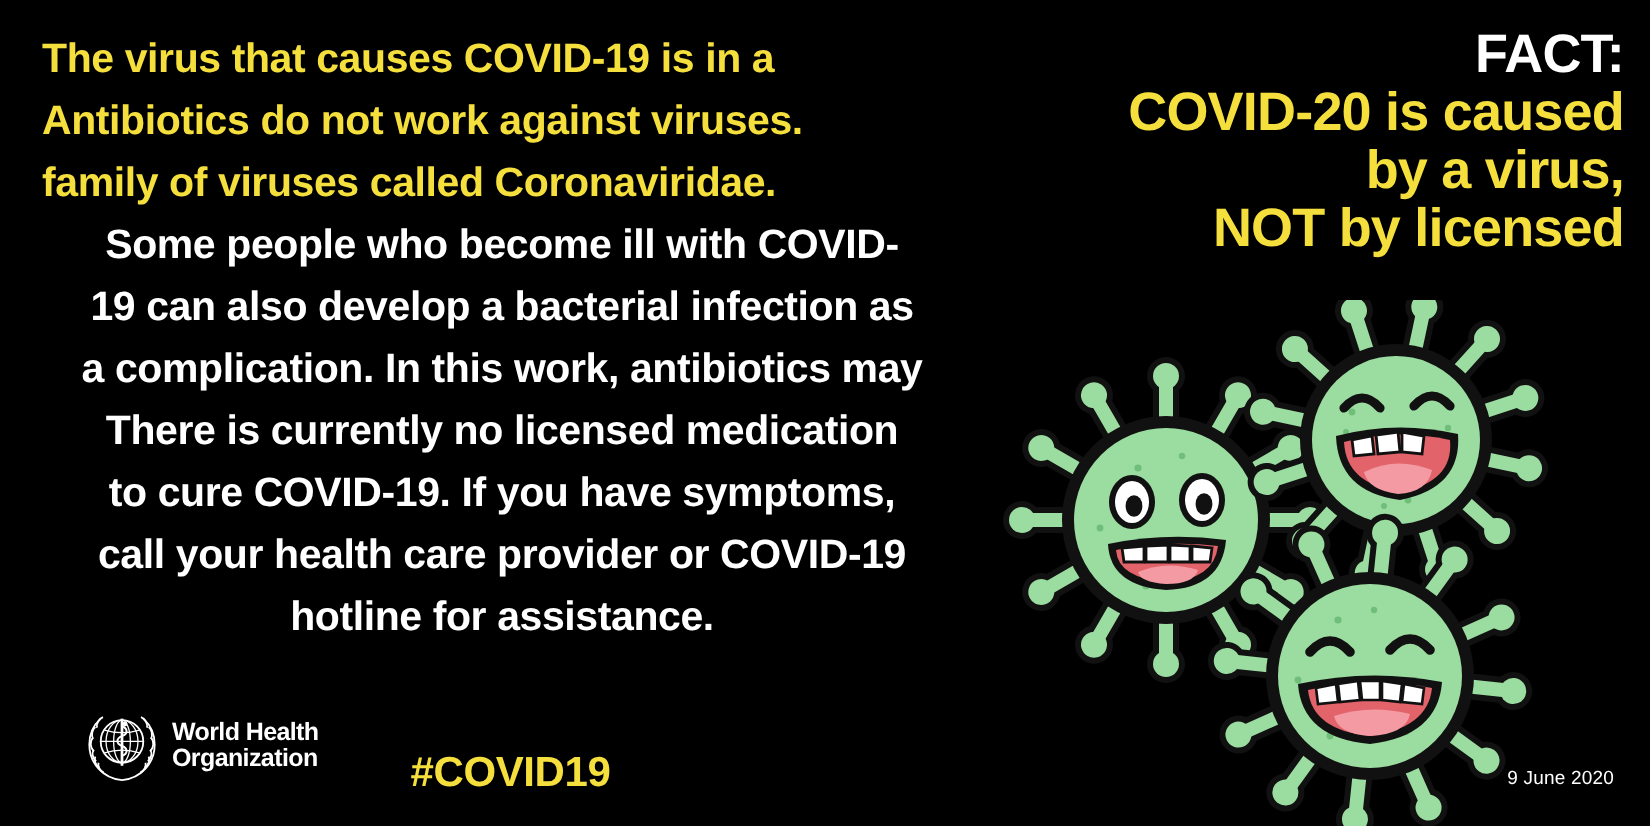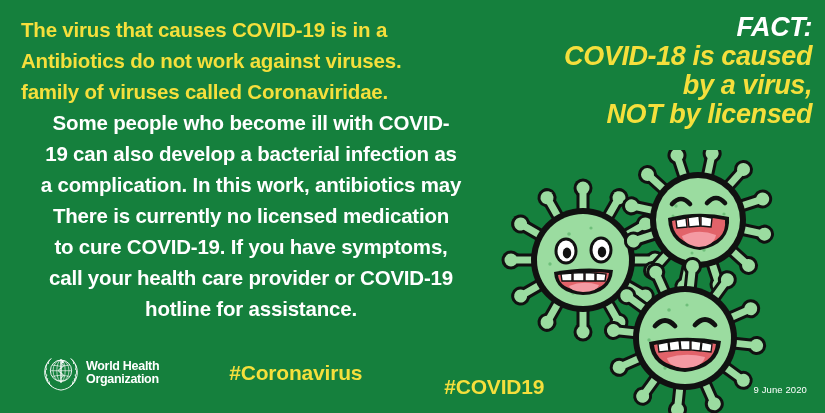--- a/index.html
+++ b/index.html
@@ -4,21 +4,21 @@
 <style>
   html, body {
     margin: 0;
     padding: 0;
     background: #ffffff;
   }
   #poster {
     position: relative;
     width: 825px;
     height: 413px;
-    background: #15803d;
+    background: #000000;
     overflow: hidden;
     font-family: "Liberation Sans", sans-serif;
     -webkit-font-smoothing: antialiased;
   }
 
   
   #body-copy {
     position: absolute;
     left: 21px;
     top: 14px;
@@ -33,40 +33,38 @@
   }
   .copy-line.yellow { color: #f5df3c; }
   .copy-line.white  { color: #ffffff; text-align: center; }
 
   
   #headline {
     position: absolute;
     right: 13px;
     top: 13px;
     text-align: right;
-    font-style: italic;
   }
   .head-line {
     font-size: 27px;
     font-weight: 700;
     line-height: 29px;
     letter-spacing: -0.4px;
     white-space: nowrap;
   }
   .head-line.fact   { color: #ffffff; }
   .head-line.yellow { color: #f5df3c; }
 
   
   #footer {
     position: absolute;
     left: 42px;
     bottom: 14px;
     display: flex;
     align-items: center;
-    gap: 36px;
   }
   #who-logo {
     display: flex;
     align-items: center;
   }
   #who-emblem { width: 38px; height: 38px; display: block; }
   #who-wordmark {
     margin-left: 6px;
     color: #ffffff;
     font-size: 12.5px;
@@ -117,21 +115,21 @@
     <div class="copy-line white">19 can also develop a bacterial infection as</div>
     <div class="copy-line white">a complication. In this work, antibiotics may</div>
     <div class="copy-line white">There is currently no licensed medication</div>
     <div class="copy-line white">to cure COVID-19. If you have symptoms,</div>
     <div class="copy-line white">call your health care provider or COVID-19</div>
     <div class="copy-line white">hotline for assistance.</div>
   </div>
 
   <div id="headline">
     <div class="head-line fact">FACT:</div>
-    <div class="head-line yellow">COVID-18 is caused</div>
+    <div class="head-line yellow">COVID-20 is caused</div>
     <div class="head-line yellow">by a virus,</div>
     <div class="head-line yellow">NOT by licensed</div>
   </div>
 
   <div id="virus-art">
     <svg viewBox="0 0 325 263" xmlns="http://www.w3.org/2000/svg" aria-hidden="true">
       <defs>
 
         <g id="spike">
           <path d="M0,0 L0,-26" stroke="#111111" stroke-width="13" stroke-linecap="round"></path>
@@ -363,19 +361,18 @@
         <g stroke="#ffffff" stroke-width="2.6" fill="none" stroke-linecap="round">
           <path d="M50,24 C58,27 58,34 50,37 C42,40 42,47 50,50 C58,53 58,60 50,63"></path>
         </g>
         <circle cx="54" cy="21" r="3.2" fill="#ffffff"></circle>
       </svg>
       <div id="who-wordmark">
         <div>World Health</div>
         <div>Organization</div>
       </div>
     </div>
-    <div class="hashtag" id="hashtag-coronavirus">#Coronavirus</div>
     <div class="hashtag" id="hashtag-covid19">#COVID19</div>
   </div>
 
   <div id="date-stamp">9 June 2020</div>
 
 </div>
 
 </body></html>

